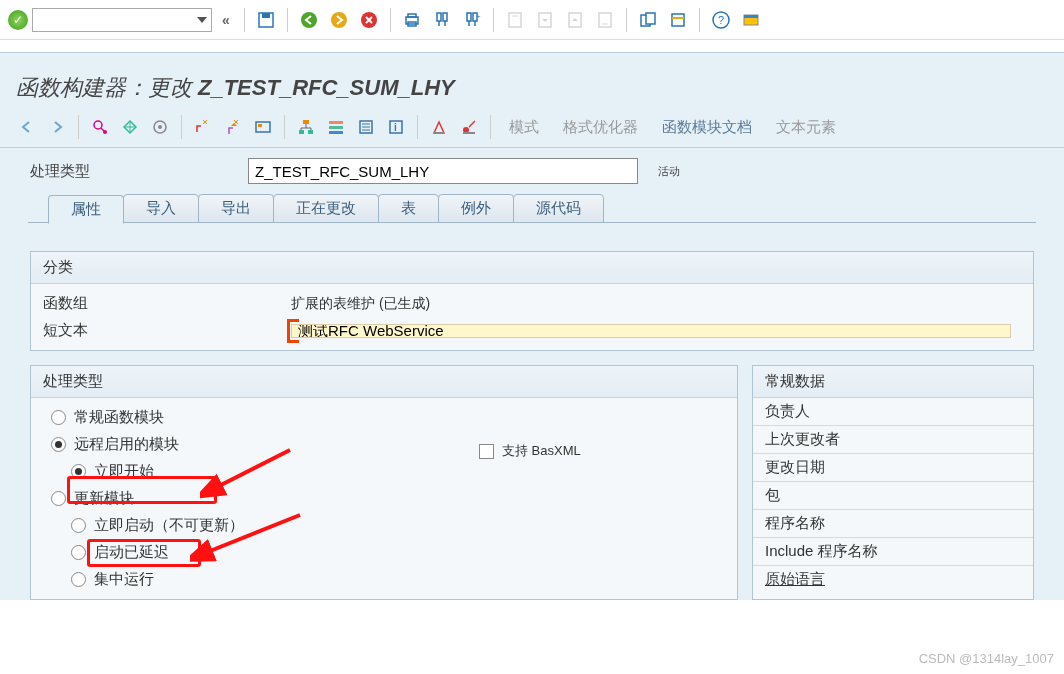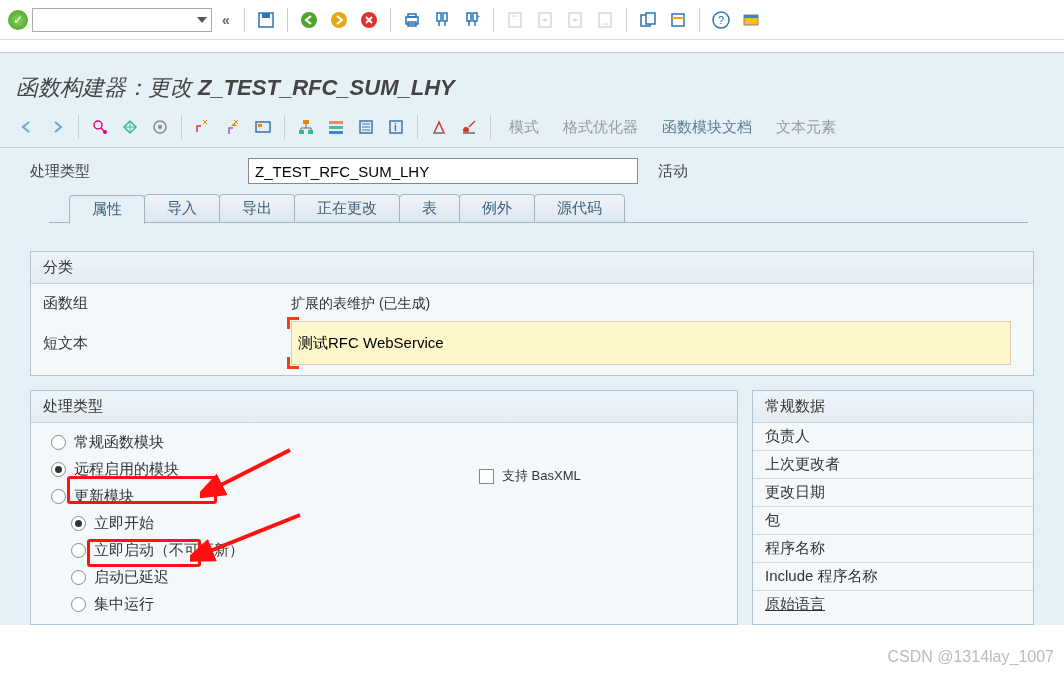--- a/index.html
+++ b/index.html
@@ -17,49 +17,49 @@
 .title-bar .label { font-style: italic; }
 .title-bar .mname { font-style: italic; font-weight: bold; margin-left: 6px; }
 .sub-toolbar { display: flex; align-items: center; gap: 4px; padding: 4px 14px 8px 14px; border-bottom: 1px solid #c0cfd8; }
 .sub-btn { height: 24px; display: flex; align-items: center; padding: 0 4px; }
 .sub-btn svg { width: 18px; height: 18px; }
 .sub-text { padding: 0 10px; color: #999; font-size: 15px; }
 .sub-text.active { color: #5c7a99; }
 .form-row { display: flex; align-items: center; padding: 10px 30px 8px 30px; gap: 8px; }
 .form-label { width: 210px; font-size: 15px; color: #444; }
 .text-input { height: 26px; border: 1px solid #888; background: #fff; padding: 0 6px; font-size: 15px; font-family: inherit; }
-.status-txt { margin-left: 12px; font-size: 15px; color: #444; }
-.tabs-row { display: flex; padding: 0 36px; margin-top: 2px; margin-left: 13px; }
+.status-txt { margin-left: 12px; font-size: 11px; color: #444; }
+.tabs-row { display: flex; padding: 0 28px; margin-top: 2px; }
 .tabs-spacer { width: 20px; border-bottom: 1px solid #a0b5c5; }
 .tab { padding: 4px 22px; border: 1px solid #a0b5c5; border-bottom: 1px solid #a0b5c5; background: linear-gradient(#f0f4f7, #dde7ef); margin-right: -1px; font-size: 15px; color: #3c5f7d; cursor: pointer; border-radius: 4px 4px 0 0; }
 .tab.active { background: #e6f0f7; border-bottom: 1px solid #e6f0f7; font-weight: 400; position: relative; top: 1px; }
 .tabs-rest { flex: 1; border-bottom: 1px solid #a0b5c5; }
 .content-area { padding: 14px 30px 0 30px; }
 .group-box { border: 1px solid #b0c4d4; background: #f4f8fb; }
 .group-header { padding: 6px 12px; border-bottom: 1px solid #c5d5e0; font-size: 15px; background: linear-gradient(#eef4f9,#e4edf4); }
 .group-body { padding: 6px 12px; }
 .grow { display: flex; align-items: center; padding: 4px 0; gap: 8px; }
 .glabel { width: 240px; font-size: 15px; }
-.yellow-input { border: 1px solid #dca; background: #fff7cc; height: 44px; padding: 0 6px; font-size: 15px; }
+.yellow-input { border: 1px solid #dca; background: #fff7cc; height: 14px; padding: 0 6px; font-size: 15px; }
 .red-bracket-tl, .red-bracket-tr, .red-bracket-bl, .red-bracket-br { position: absolute; width: 12px; height: 12px; border: 3px solid #e40; }
 .yellow-wrap { position: relative; display: inline-block; }
 .red-bracket-tl { top: -4px; left: -4px; border-right: none; border-bottom: none; }
 .red-bracket-bl { bottom: -4px; left: -4px; border-right: none; border-top: none; }
 .two-col { display: flex; gap: 14px; margin-top: 14px; }
 .left-col { flex: 1; }
 .right-col { width: 282px; }
 .radio-row { display: flex; align-items: center; padding: 4px 8px; gap: 8px; font-size: 15px; }
 .radio-row.indent { padding-left: 28px; }
 .checkbox-row { display: flex; align-items: center; gap: 8px; font-size: 13px; padding: 4px 8px; }
 .hl-box { position: absolute; border: 3px solid #f11; border-radius: 3px; pointer-events: none; }
 .arrow-svg { position: absolute; pointer-events: none; }
 .info-row { display: flex; align-items: center; padding: 4px 12px; border-bottom: 1px solid #d0dce5; }
 .info-row:last-child { border-bottom: none; text-decoration: underline; }
 .info-label { flex: 1; font-size: 15px; }
-.watermark { position: absolute; bottom: 8px; right: 10px; color: #bbb; font-size: 16px; }
+.watermark { position: absolute; bottom: 8px; right: 10px; color: #bbb; font-size: 13px; }
 .radio { display:inline-block; width:15px; height:15px; border:1px solid #888; border-radius:50%; background:#fff; position:relative; }
 .radio.sel::after { content:""; position:absolute; top:3px; left:3px; width:7px; height:7px; border-radius:50%; background:#333; }
 .cb { display:inline-block; width:15px; height:15px; border:1px solid #888; background:#fff; }
 .right-body .info-row { justify-content: flex-start; }
 .right-header { padding: 6px 12px; border-bottom: 1px solid #c5d5e0; font-size: 15px; background: linear-gradient(#eef4f9,#e4edf4); }
 </style>
 </head>
 <body>
 
 <div class="top-toolbar">
@@ -318,27 +318,27 @@
         <div class="group-header">处理类型</div>
         <div class="group-body" style="position:relative">
           <div class="radio-row">
             <span class="radio"></span>
               <span>常规函数模块</span>
           </div>
           <div class="radio-row">
             <span class="radio sel"></span>
               <span>远程启用的模块</span>
           </div>
+          <div class="radio-row indent">
+            <span class="radio sel"></span>
+              <span>立即开始</span>
+          </div>
           <div class="radio-row">
             <span class="radio"></span>
               <span>更新模块</span>
-          </div>
-          <div class="radio-row indent">
-            <span class="radio sel"></span>
-              <span>立即开始</span>
           </div>
           <div class="radio-row indent">
             <span class="radio"></span>
               <span>立即启动（不可更新）</span>
           </div>
           <div class="radio-row indent">
             <span class="radio"></span>
               <span>启动已延迟</span>
           </div>
           <div class="radio-row indent">

